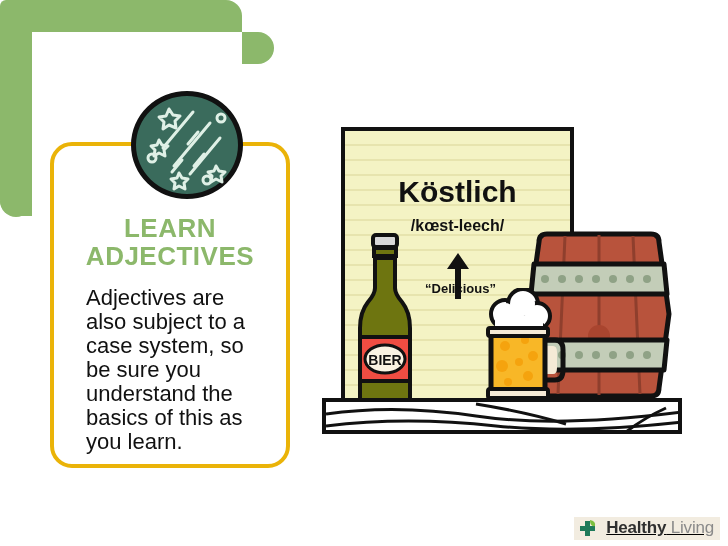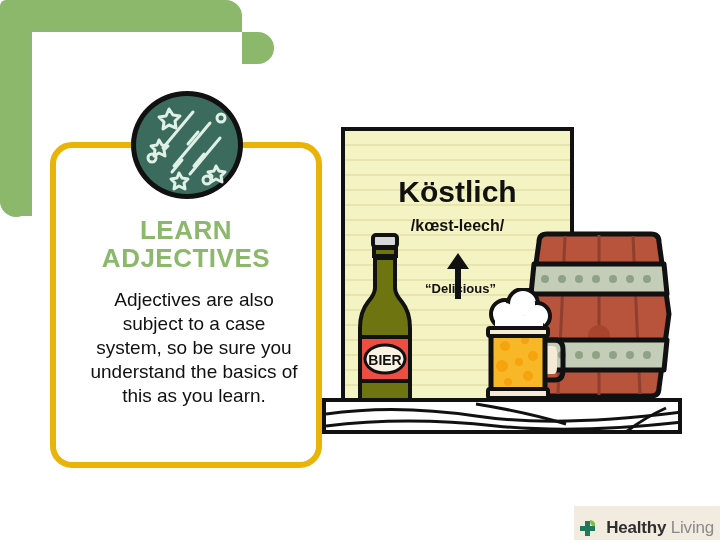--- a/index.html
+++ b/index.html
@@ -86,23 +86,23 @@
 
   
   .mug { position:absolute; left:483px; top:288px; width:84px; height:115px; }
 
   
   .barrel { position:absolute; left:525px; top:228px; width:148px; height:175px; }
 
   
   .card {
     position:absolute; left:50px; top:142px;
-    width:272px; height:326px;
-    background:#ffffff;
-    border:6px solid #eab308;
+    width:240px; height:326px;
+    background:#ffffff;
+    border:4px solid #eab308;
     border-radius:22px;
     z-index:5;
   }
   .badge {
     position:absolute; left:131px; top:91px;
     width:112px; height:108px;
     border-radius:50%;
     background:#3a6b5c;
     border:5px solid #111111;
     z-index:6;
@@ -114,36 +114,35 @@
     text-align:center;
     color:#8cb86b;
     font-weight:bold;
     font-size:26px;
     line-height:28px;
     letter-spacing:0.5px;
   }
   .card-head .l2{ display:block; }
   .card-body{
     position:absolute; left:32px; right:16px; top:140px;
-    text-align:center;
     color:#111111;
-    font-size:19px;
+    font-size:22px;
     line-height:24px;
     font-weight:500;
   }
 
   
   .footer-strip{
     position:absolute; left:0; bottom:0; width:728px; height:30px;
     background:#ffffff;
   }
   .logo{
     position:absolute; right:8px; bottom:6px;
     display:flex; align-items:center; gap:9px;
-    background:#f2ece0; padding:12px 6px 2px 4px;
+    background:#f2ece0; padding:1px 6px 2px 4px;text-decoration:underline;
   }
   .logo-mark{ width:19px; height:19px; position:relative; }
   .logo-text{ font-size:17px; letter-spacing:-0.2px; }
   .logo-text .b{ font-weight:bold; color:#2f2f2f; }
   .logo-text .n{ font-weight:normal; color:#8a8a8a; }
 </style>
 </head>
 <body>
 
 <div id="stage">

